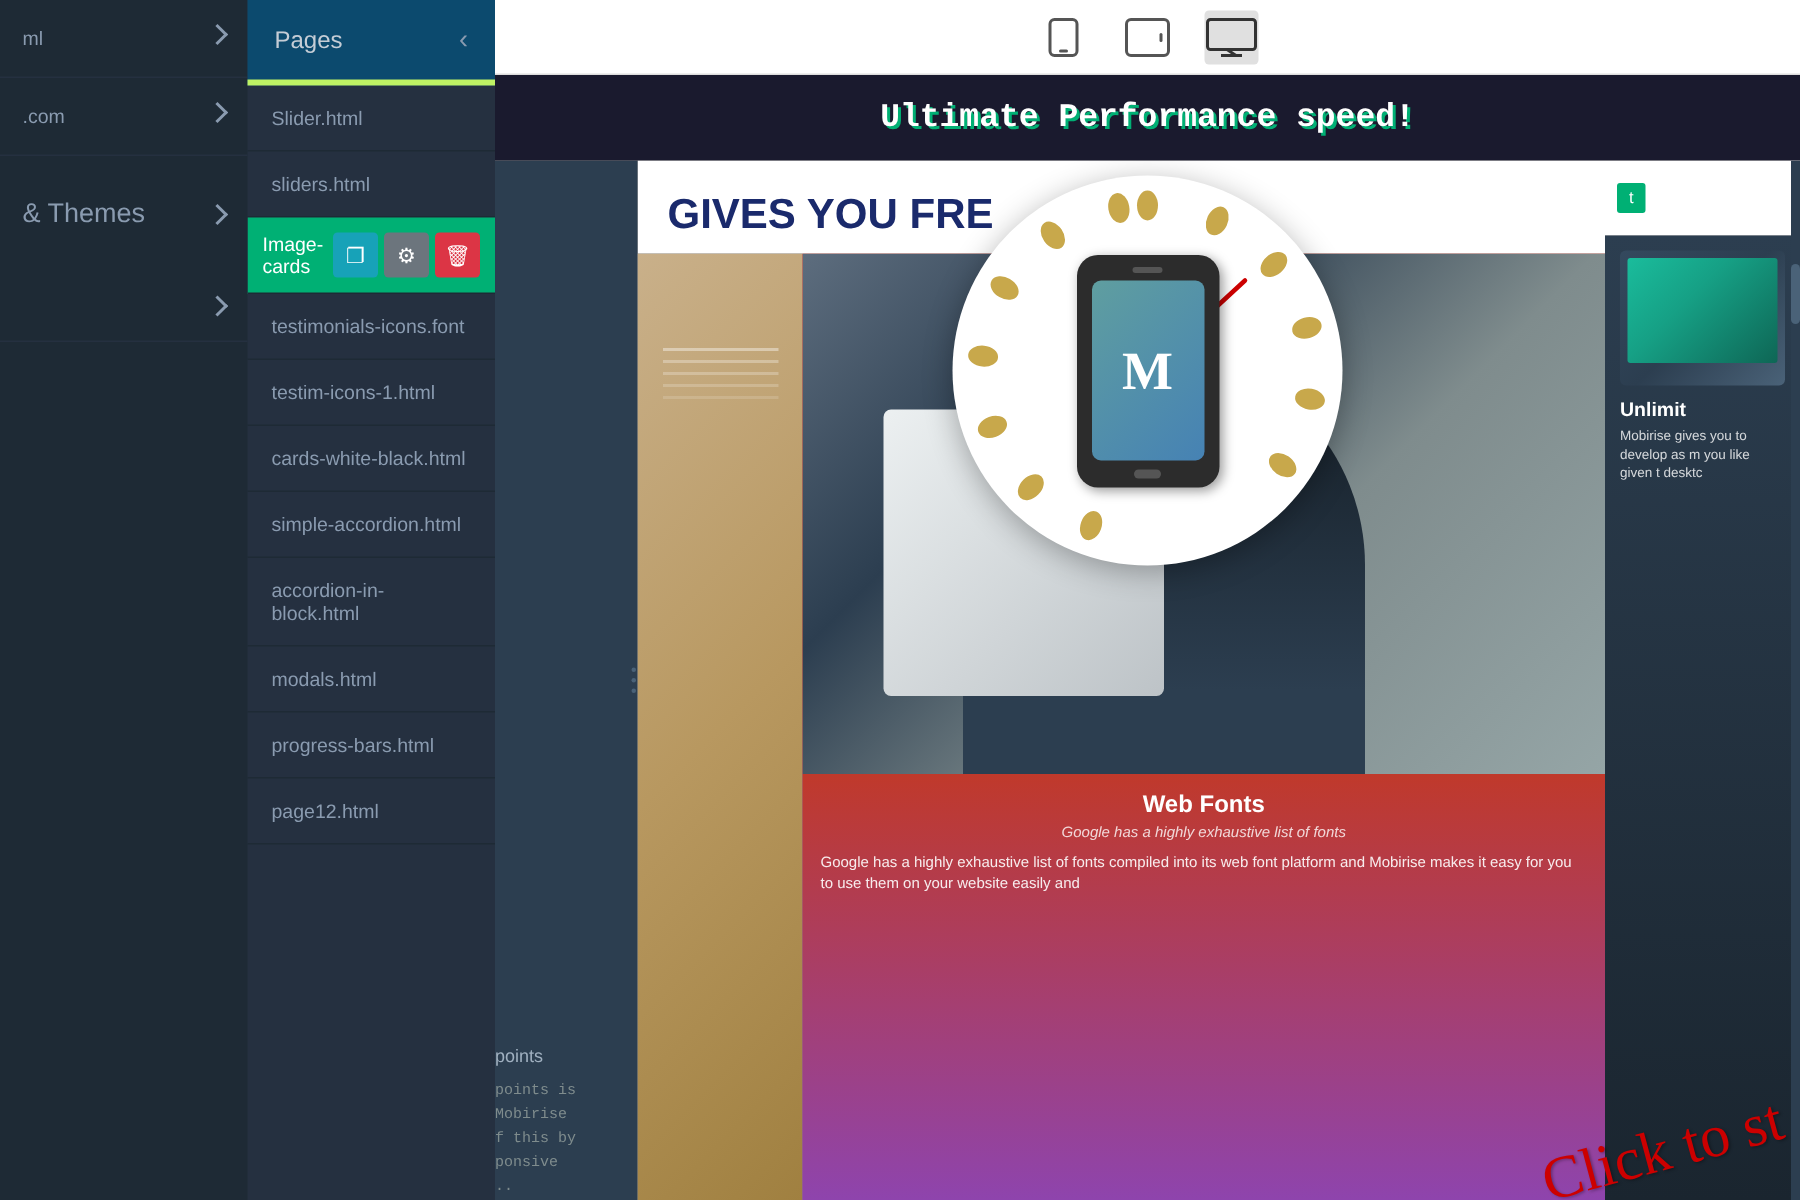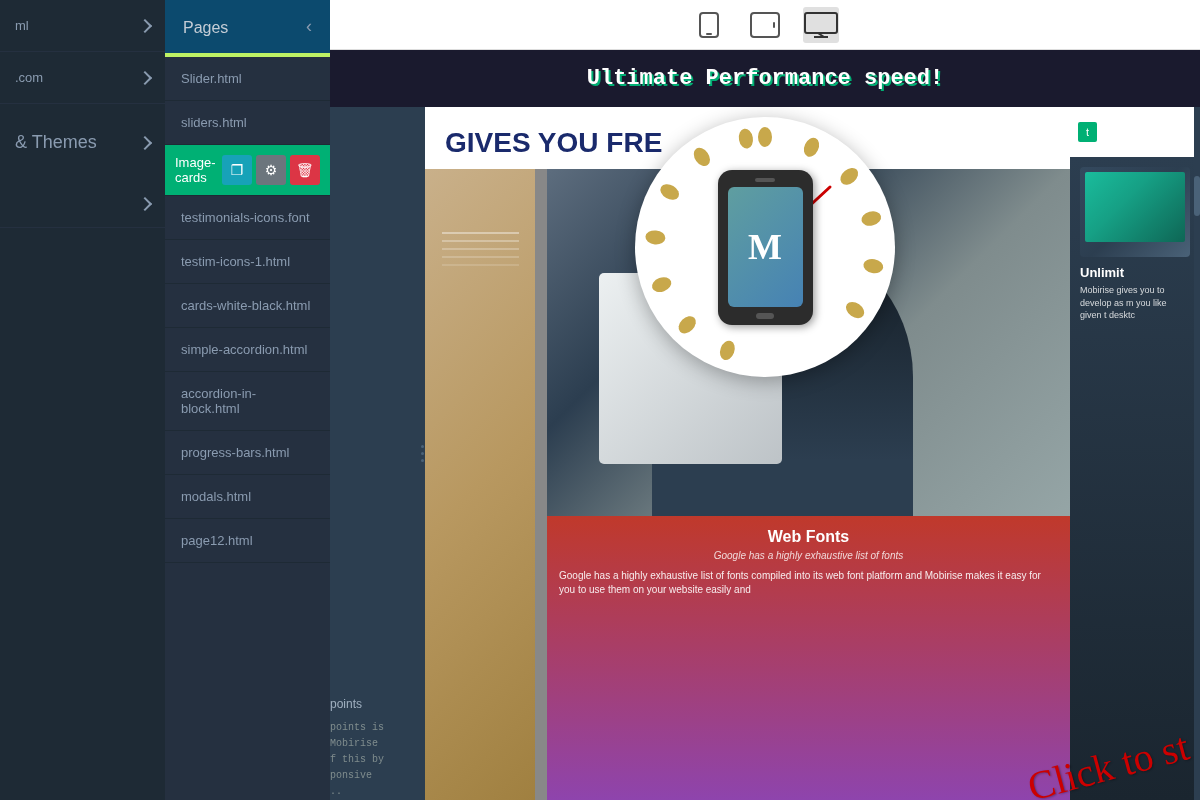--- a/index.html
+++ b/index.html
@@ -9,21 +9,20 @@
     .left-sidebar {
       width: 165px;
       background: #1e2a35;
       display: flex;
       flex-direction: column;
       padding: 0;
       flex-shrink: 0;
     }
     .sidebar-item-row {
       display: flex;
-      align-items: center;
       justify-content: space-between;
       padding: 18px 15px;
       color: #8a9bb0;
       cursor: pointer;
       border-bottom: 1px solid #253040;
     }
     .sidebar-item-label {
       font-size: 13px;
       color: #8a9bb0;
     }
@@ -245,21 +244,21 @@
 
     .cards-area {
       flex: 1;
       display: flex;
       flex-direction: column;
       overflow: hidden;
     }
 
     .card-row {
       display: flex;
-      gap: 12px;
+      gap: 0;
       flex: 1;
       overflow: hidden;
     }
 
     .card-img-left {
       width: 110px;
       flex-shrink: 0;
       background: #e8d5b7;
       overflow: hidden;
       position: relative;
@@ -592,24 +591,24 @@
     <div class="page-item">
       <span>cards-white-black.html</span>
     </div>
     <div class="page-item">
       <span>simple-accordion.html</span>
     </div>
     <div class="page-item">
       <span>accordion-in-block.html</span>
     </div>
     <div class="page-item">
+      <span>modals.html</span>
+    </div>
+    <div class="page-item">
       <span>progress-bars.html</span>
-    </div>
-    <div class="page-item">
-      <span>modals.html</span>
     </div>
     <div class="page-item">
       <span>page12.html</span>
     </div>
   </div>
 </div>
 
 <div class="main-area">
 
   <div class="toolbar">

